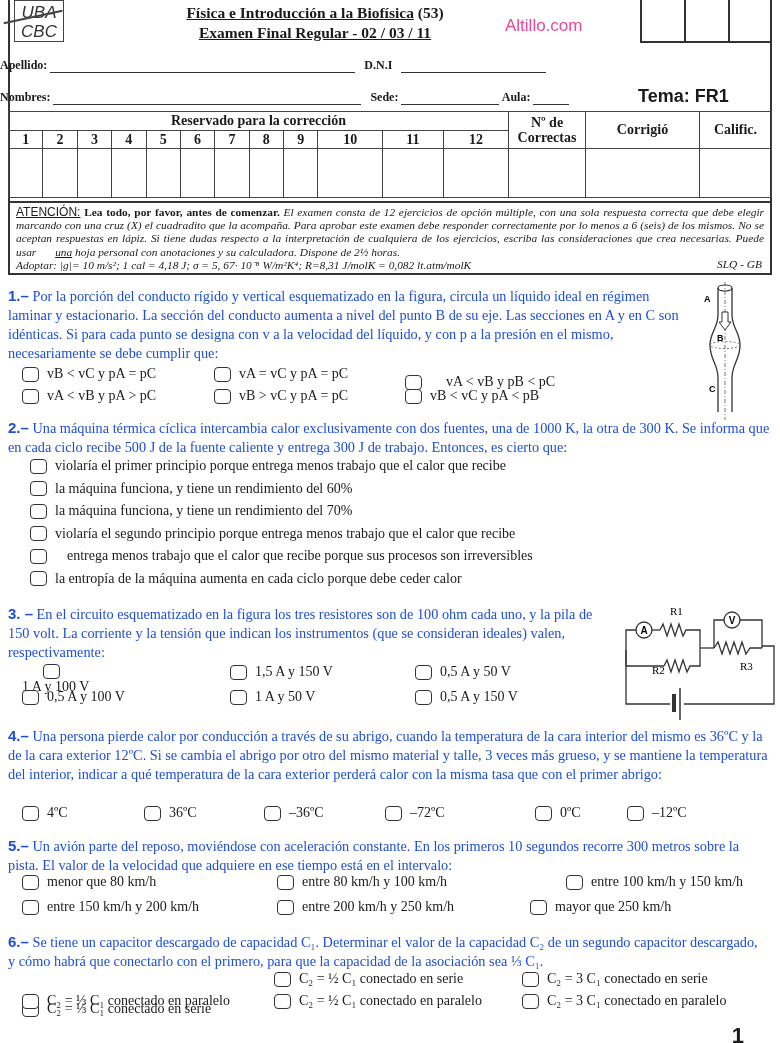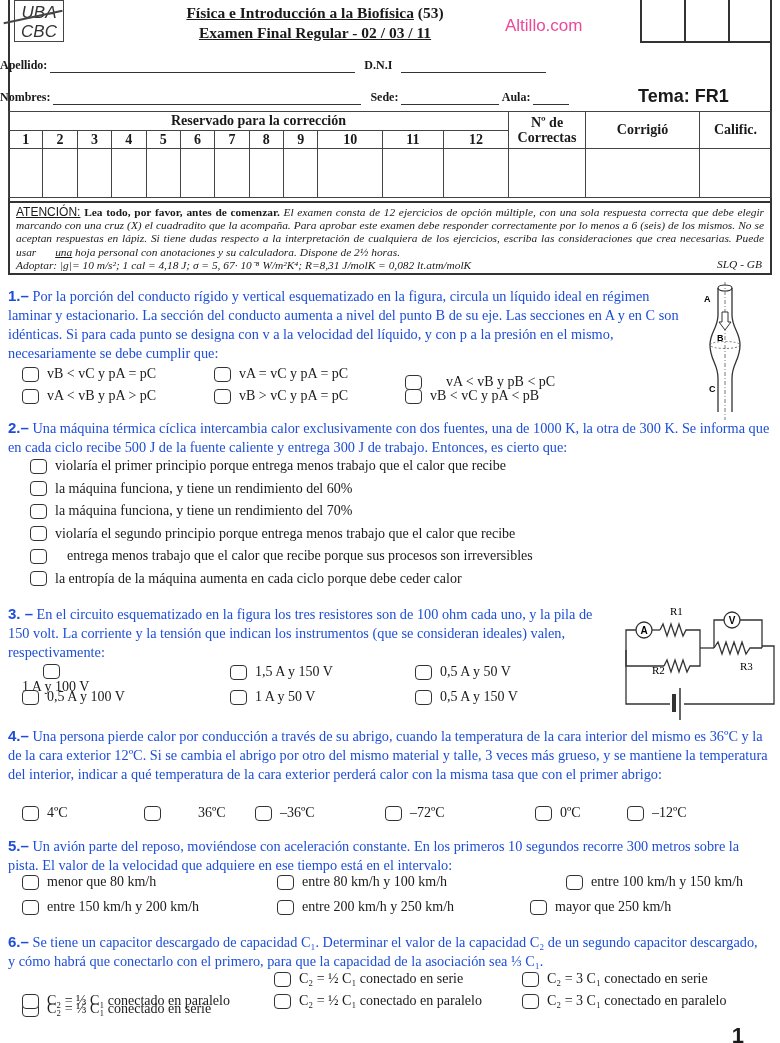--- a/index.html
+++ b/index.html
@@ -279,25 +279,25 @@
 
   <div class="q" style="top:726px; width:765px;">
     <span class="qnum">4.–</span>
     <span>Una persona pierde calor por conducción a través de su abrigo, cuando la temperatura de la cara interior del mismo es 36ºC y la de la cara exterior 12ºC. Si se cambia el abrigo por otro del mismo material y talle, 3 veces más grueso, y se mantiene la temperatura del interior, indicar a qué temperatura de la cara exterior perderá calor con la misma tasa que con el primer abrigo:</span>
   </div>
   <div class="opts" id="q3-opts" style="left:22px; top:805px;">
       <div class="opt" style="left: 0px; top: 0px;">
         <span class="cb"></span>
         <span>4ºC</span>
       </div>
-      <div class="opt" style="left: 122px; top: 0px; gap: 29px;">
+      <div class="opt" style="left: 122px; top: 0px;">
         <span class="cb"></span>
         <span>36ºC</span>
       </div>
-      <div class="opt" style="left: 233px; top: 0px; text-align: center;">
+      <div class="opt" style="left: 242px; top: 0px; text-align: center;">
         <span class="cb"></span>
         <span>–36ºC</span>
       </div>
       <div class="opt" style="left: 363px; top: 0px;">
         <span class="cb"></span>
         <span>–72ºC</span>
       </div>
       <div class="opt" style="left: 485px; top: 0px; margin-left: 28px;">
         <span class="cb"></span>
         <span>0ºC</span>

